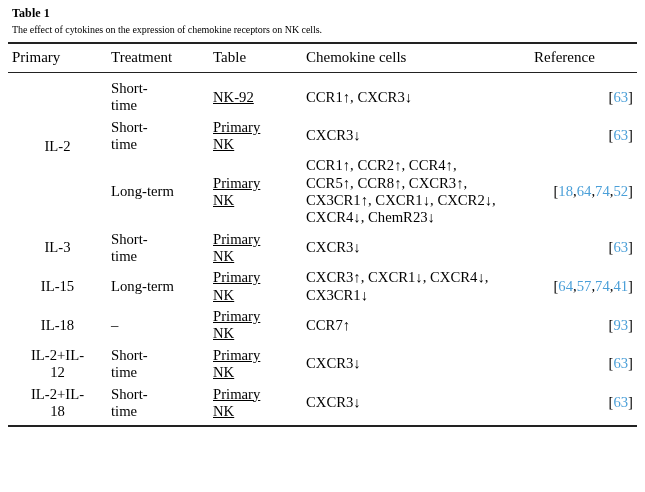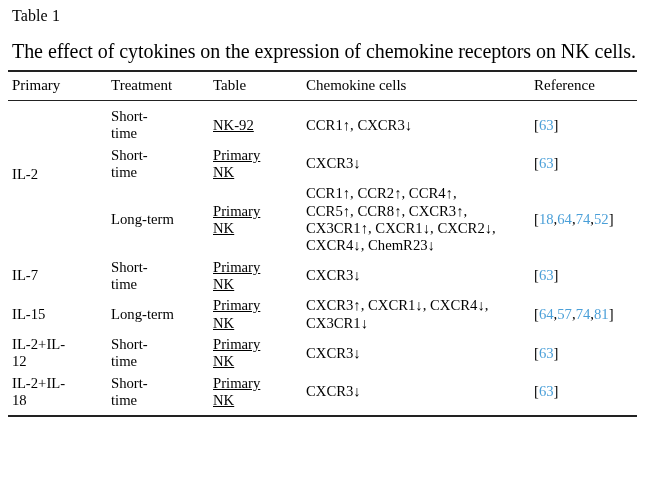--- a/index.html
+++ b/index.html
@@ -15,28 +15,28 @@
     overflow: hidden;
   }
   .page {
     position: relative;
     width: 645px;
     height: 492px;
     box-sizing: border-box;
     padding: 0 8px;
   }
   .table-label {
-    font-size: 16px;
-    font-weight: normal;
+    font-size: 12px;
+    font-weight: bold;
     line-height: 1.25;
-    margin: 6px 0 12px 4px;
+    margin: 6px 0 2px 4px;
     letter-spacing: 0.1px;
   }
   .table-caption {
-    font-size: 20px;
+    font-size: 10px;
     line-height: 1.3;
     margin: 2px 0 6px 4px;
     letter-spacing: -0.05px;
   }
   table.data {
     width: 100%;
     border-collapse: collapse;
     font-size: 14.7px;
     table-layout: fixed;
   }
@@ -57,27 +57,28 @@
   }
   thead th.th-cyto { padding-left: 4px; }
   thead th.th-ref  { padding-left: 6px; margin-left: 28px; }
 
   table.data tbody td {
     vertical-align: middle;
     padding: 2px 4px;
     line-height: 1.18;
   }
   td.cell-cyto {
+    text-align: center;
     padding-left: 0;
     padding-right: 2px;
   }
   td.cell-treat { padding-left: 4px; }
   td.cell-src   { padding-left: 4px; text-decoration: underline; }
   td.cell-chem  { padding-left: 4px; }
-  td.cell-ref   { padding-left: 6px; }
+  td.cell-ref   { padding-left: 6px; text-align: right; }
 
   tbody tr.last-row td {
     border-bottom: 2.2px solid #222;
   }
   tbody tr.last-row td { padding-bottom: 5px; }
   tbody tr.first-row td { padding-top: 7px; }
 
   .stack { display: block; }
   .stack span { display: block; }
 
@@ -178,21 +179,21 @@
               <span>CCR5↑, CCR8↑, CXCR3↑,</span>
               <span>CX3CR1↑, CXCR1↓, CXCR2↓,</span>
               <span>CXCR4↓, ChemR23↓</span>
             </div>
           </td>
           <td class="cell-ref">
             <div class="ref"><span class="brk">[</span><span class="num">18</span><span class="sep">,</span><span class="num">64</span><span class="sep">,</span><span class="num">74</span><span class="sep">,</span><span class="num">52</span><span class="brk">]</span></div>
           </td>
         </tr>
         <tr>
-          <td class="cell-cyto"><span>IL-7</span></td>
+          <td class="cell-cyto"><span>IL-3</span></td>
           <td class="cell-treat">
             <div class="stack">
               <span>Short-</span>
               <span>time</span>
             </div>
           </td>
           <td class="cell-src">
             <div class="stack">
               <span>Primary</span>
               <span>NK</span>
@@ -220,21 +221,43 @@
               <span>NK</span>
             </div>
           </td>
           <td class="cell-chem">
             <div class="stack chem-lines">
               <span>CXCR3↑, CXCR1↓, CXCR4↓,</span>
               <span>CX3CR1↓</span>
             </div>
           </td>
           <td class="cell-ref">
-            <div class="ref"><span class="brk">[</span><span class="num">64</span><span class="sep">,</span><span class="num">57</span><span class="sep">,</span><span class="num">74</span><span class="sep">,</span><span class="num">81</span><span class="brk">]</span></div>
+            <div class="ref"><span class="brk">[</span><span class="num">64</span><span class="sep">,</span><span class="num">57</span><span class="sep">,</span><span class="num">74</span><span class="sep">,</span><span class="num">41</span><span class="brk">]</span></div>
+          </td>
+        </tr>
+        <tr>
+          <td class="cell-cyto"><span>IL-18</span></td>
+          <td class="cell-treat">
+            <div class="stack">
+              <span>–</span>
+            </div>
+          </td>
+          <td class="cell-src">
+            <div class="stack">
+              <span>Primary</span>
+              <span>NK</span>
+            </div>
+          </td>
+          <td class="cell-chem">
+            <div class="stack chem-lines">
+              <span>CCR7↑</span>
+            </div>
+          </td>
+          <td class="cell-ref">
+            <div class="ref"><span class="brk">[</span><span class="num">93</span><span class="brk">]</span></div>
           </td>
         </tr>
         <tr>
           <td class="cell-cyto">
             <div class="stack">
               <span>IL-2+IL-</span>
               <span>12</span>
             </div>
           </td>
           <td class="cell-treat">

